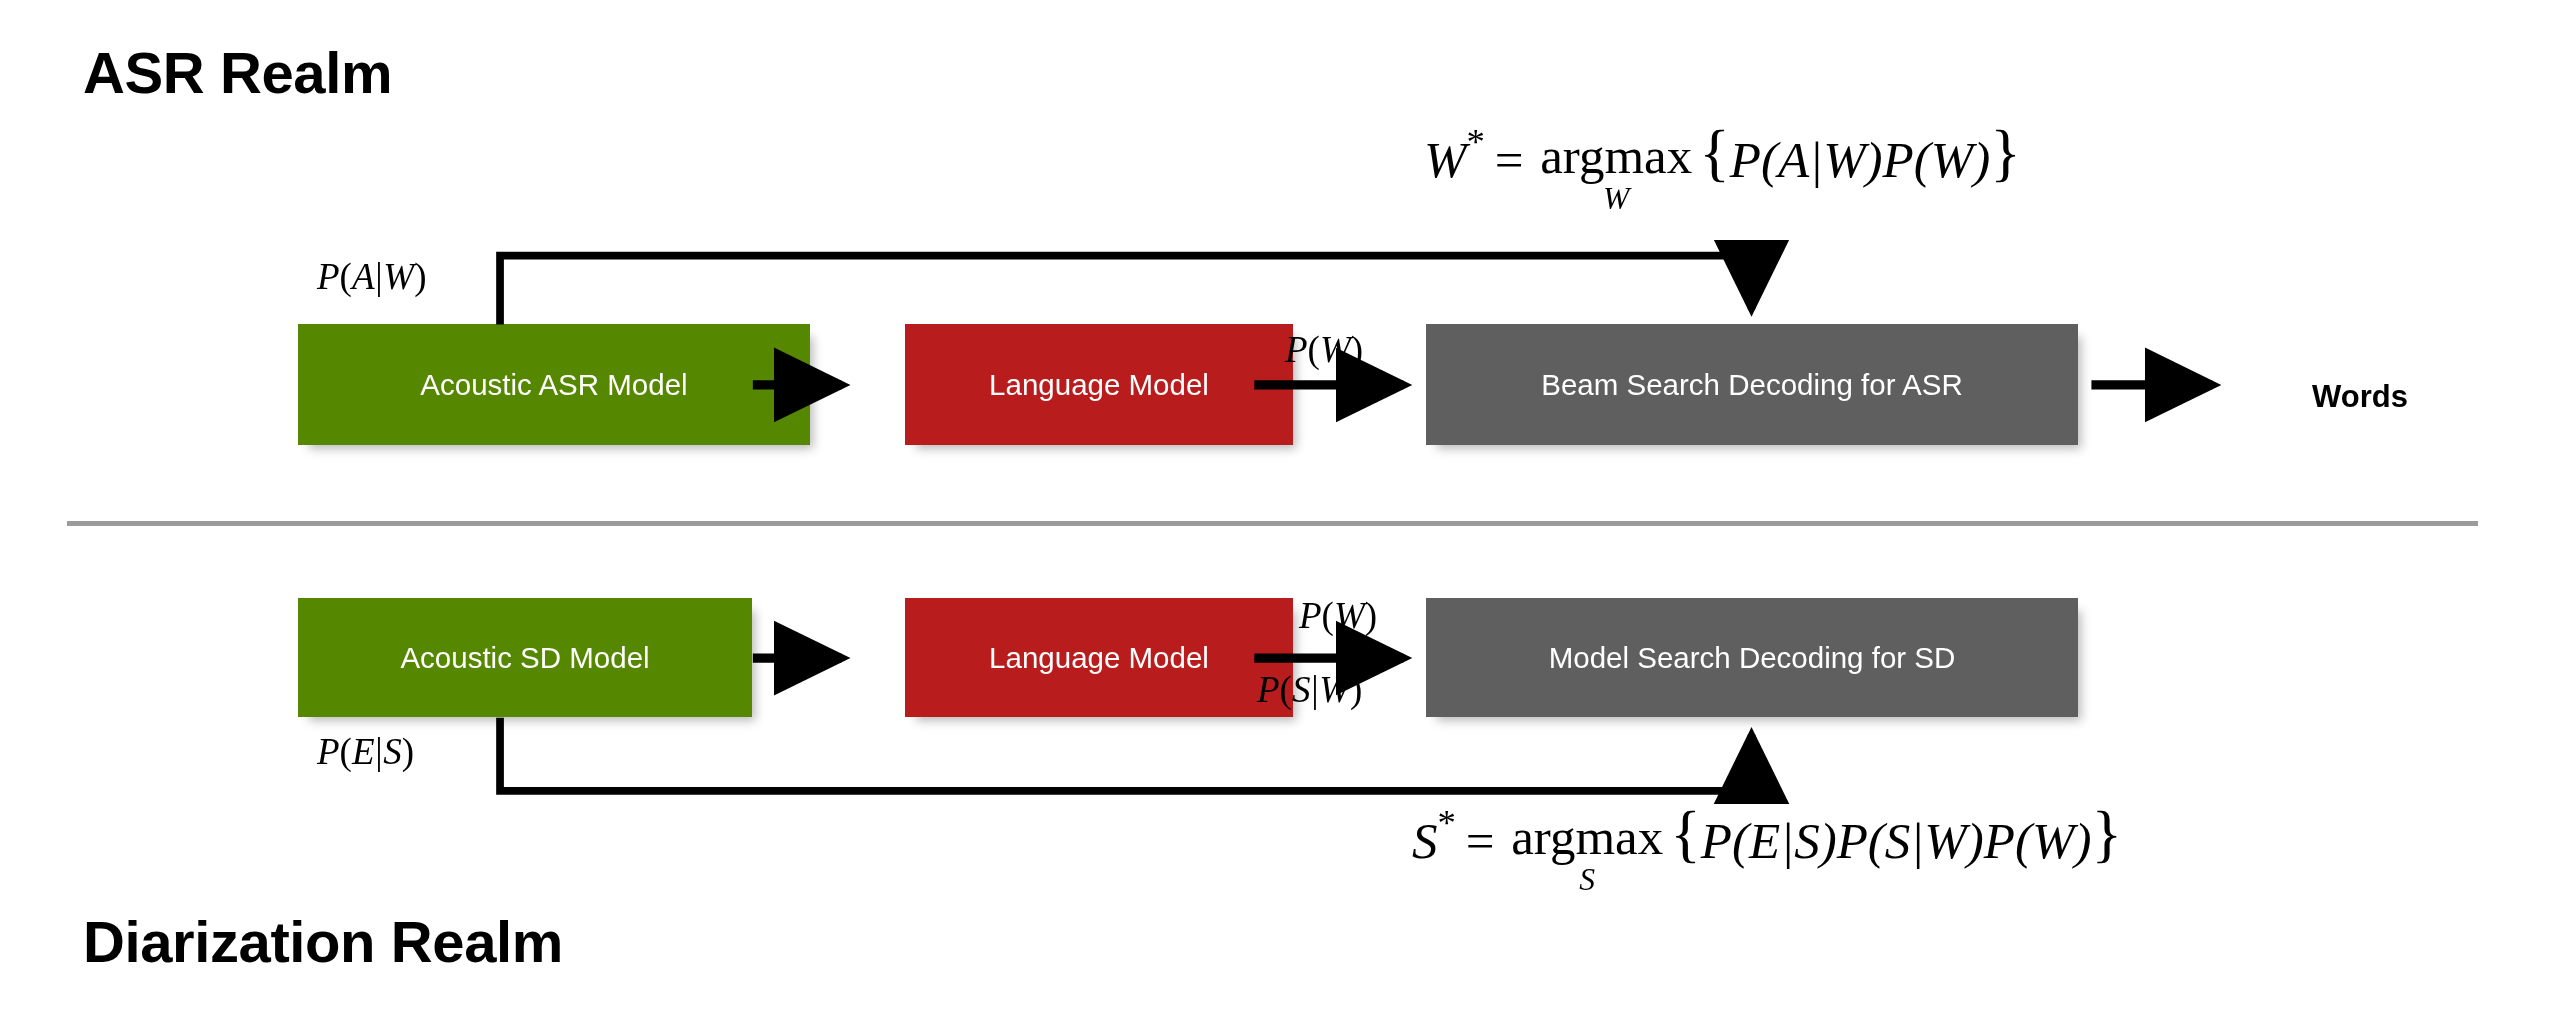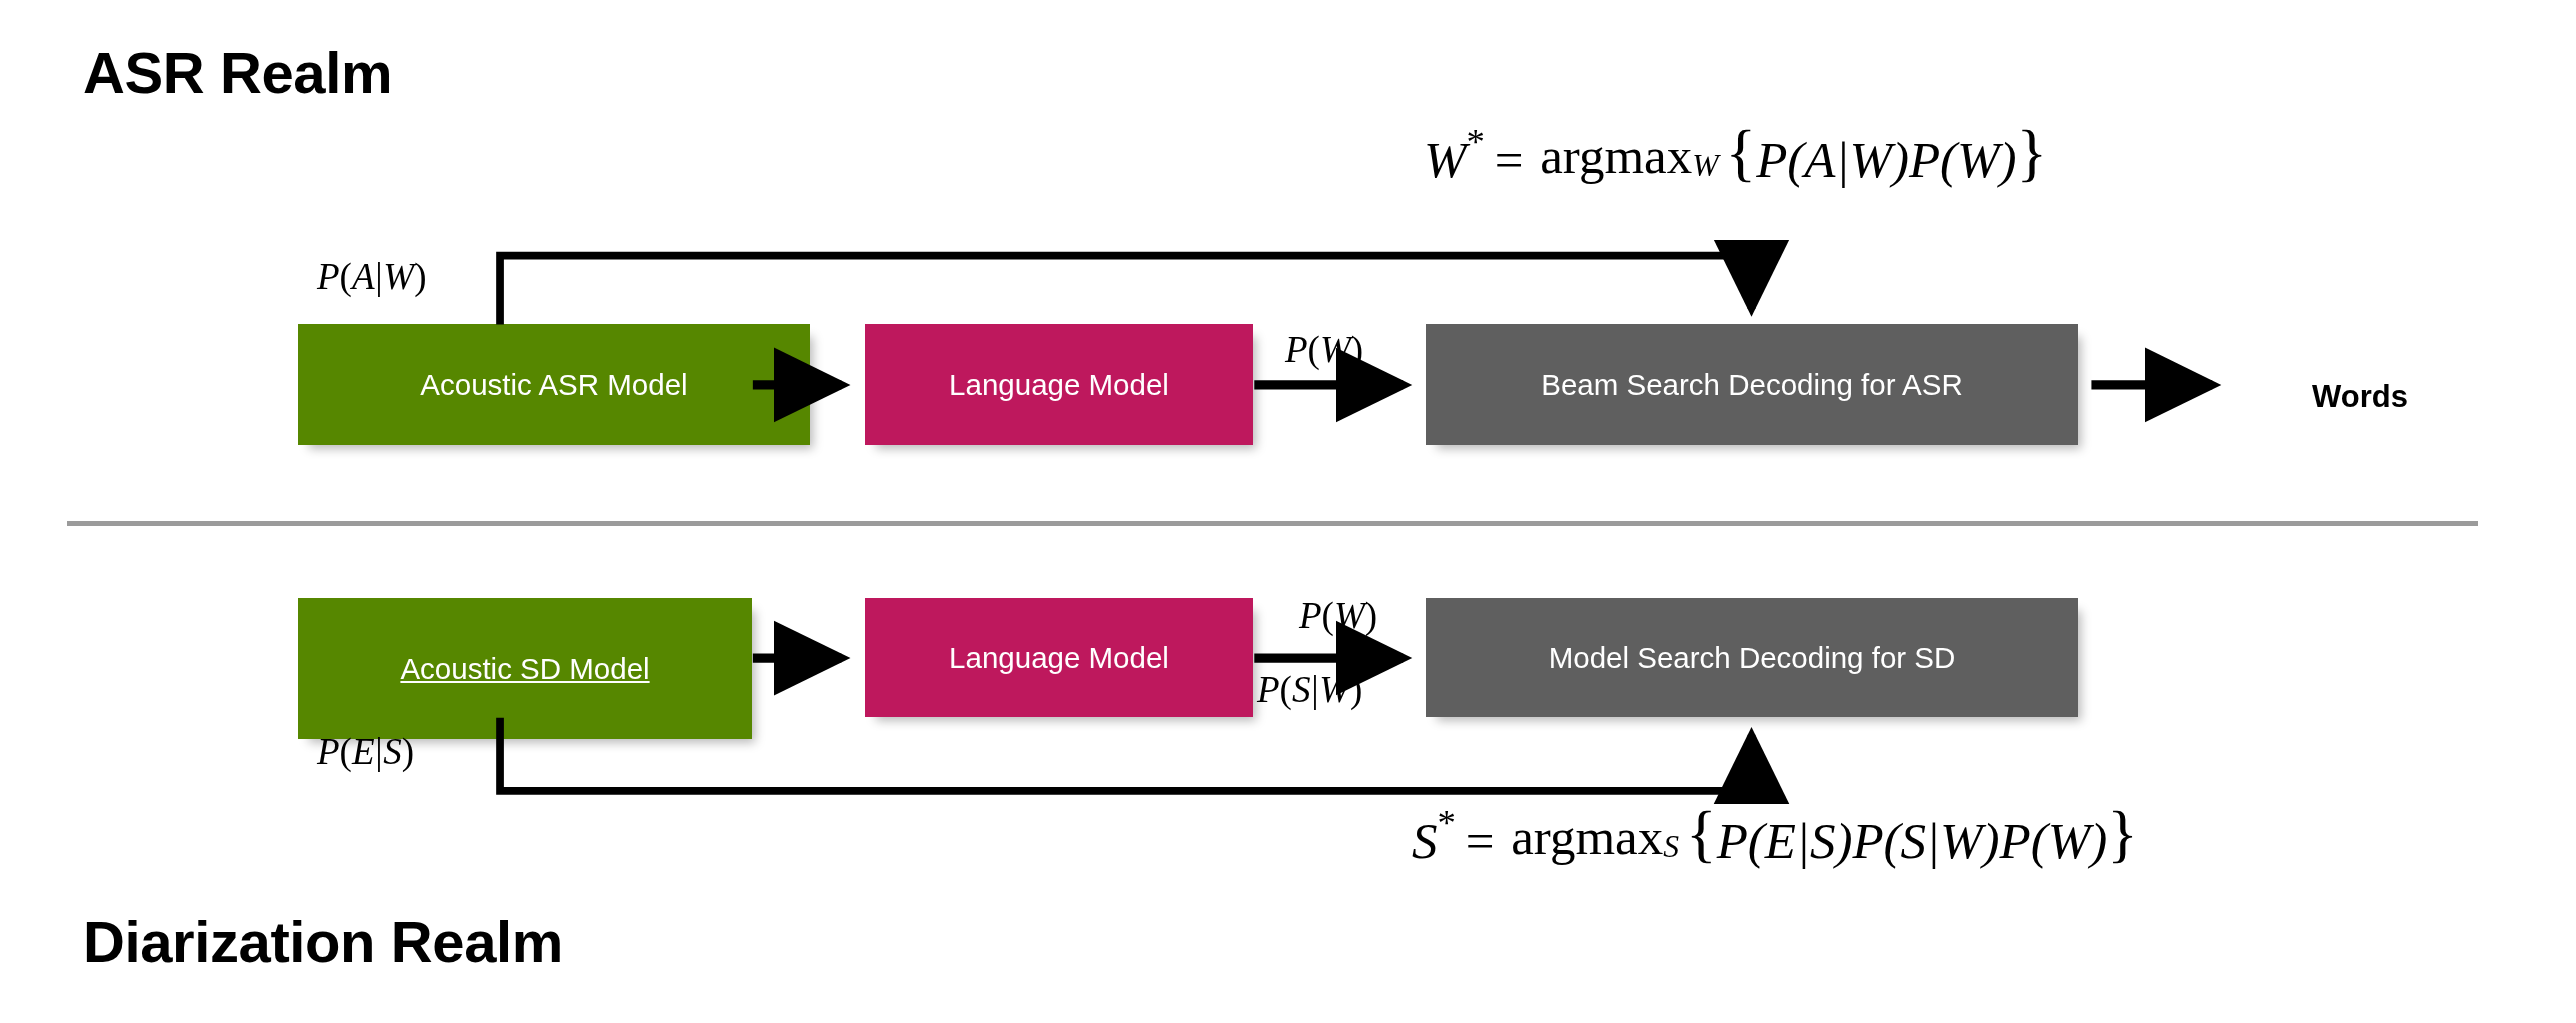--- a/index.html
+++ b/index.html
@@ -30,29 +30,29 @@
     display:flex;align-items:center;justify-content:center;
     color:#ffffff;
     font-family:"Liberation Sans",sans-serif;
     font-size:29.5px;
     font-weight:normal;
     white-space:nowrap;
     box-shadow:7px 8.4px 9.8px -4.2px rgba(0,0,0,0.28);
     box-sizing:border-box;
   }
   .pbox.dark-green{background:#568700;}
-  .pbox.light-green{background:#be185d;}
+  .pbox.light-green{background:#b91c1c;margin-left:40px;}
   .pbox.grey{background:#5f5f5f;}
 
   
   #box-acoustic-asr{left:298px;top:324px;width:512px;height:121px;}
   #box-language-model-asr{left:865px;top:324px;width:388px;height:121px;}
   #box-beam-search-asr{left:1426px;top:324px;width:652px;height:121px;}
   
-  #box-acoustic-sd{left:298px;top:598px;width:454px;height:141px;text-decoration:underline;}
+  #box-acoustic-sd{left:298px;top:598px;width:454px;height:119px;}
   #box-language-model-sd{left:865px;top:598px;width:388px;height:119px;}
   #box-beam-search-sd{left:1426px;top:598px;width:652px;height:119px;}
 
   
   .out-label{
     position:absolute;
     font-family:"Liberation Sans",sans-serif;
     font-weight:bold;
     font-size:31px;
     color:#000;
@@ -93,21 +93,21 @@
     font-family:"Liberation Serif",serif;
     color:#000;
     white-space:nowrap;
     font-size:51px;
     display:flex;align-items:flex-start;
   }
   .eq-it{font-style:italic;}
   .eq-rm{font-style:normal;}
   .eq-star{font-style:normal;font-size:0.72em;vertical-align:super;position:relative;top:-0.30em;}
   .argmax-wrap{
-    display:inline-flex;flex-direction:row;align-items:flex-end;
+    display:inline-flex;flex-direction:column;align-items:center;
     line-height:1;margin:0 7px;
   }
   .argmax-wrap .op{font-style:normal;letter-spacing:0px;}
   .argmax-wrap .sub{font-style:italic;font-size:0.62em;margin-top:1.4px;}
   .brace{font-style:normal;font-size:1.25em;line-height:0.82;position:relative;top:-0.06em;}
   #equation-asr{left:1424px;top:131px;}
   #equation-sd{left:1412px;top:812px;}
 
   
   #connectors{position:absolute;left:0;top:0;width:2576px;height:1024px;pointer-events:none;}

